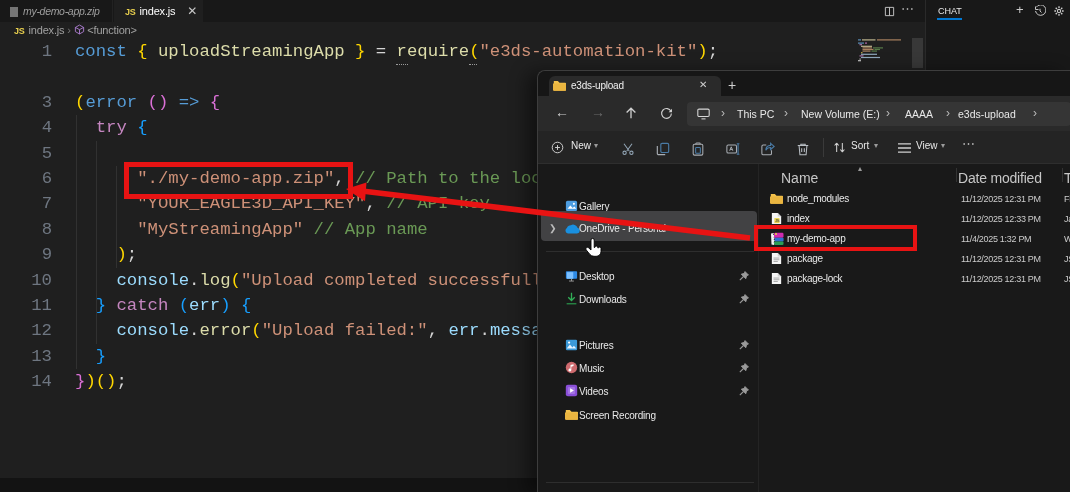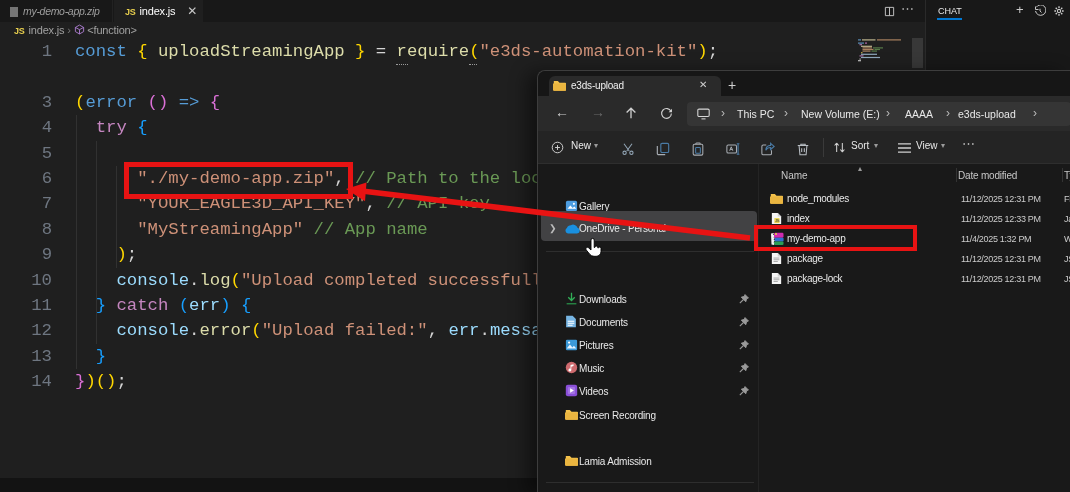--- a/index.html
+++ b/index.html
@@ -33,21 +33,21 @@
 #exp .titlebar{left:0;top:0;width:533px;height:25px;background:#161616;border-radius:8px 0 0 0;}
 #exp .etab{left:11px;top:5px;width:172px;height:20px;background:#2a2a2a;border-radius:6px 6px 0 0;color:#f0f0f0;font-size:10px;}
 #exp .navrow{left:0;top:25px;width:533px;height:35px;background:#2a2a2a;}
 #exp .addr{left:149px;top:6px;width:384px;height:24px;background:#353535;border-radius:4px;color:#e8e8e8;font-size:10.5px;line-height:24px;}
 #exp .toolrow{left:0;top:60px;width:533px;height:33px;background:#242424;border-bottom:1px solid #2e2e2e;}
 #exp .body{left:0;top:93px;width:533px;height:329px;background:#191919;}
 .sbitem{position:absolute;left:8px;width:210px;height:23px;color:#e8e8e8;font-size:10px;line-height:23px;letter-spacing:-0.2px;}
 .sbitem .lbl{position:absolute;left:33px;}
 .pin{position:absolute;right:6px;top:5px;width:12px;height:12px;}
 .navbtn{color:#cfcfcf;font-size:14px;}
-.colhdr{color:#c7c7c7;font-size:10px;}
+.colhdr{color:#c7c7c7;font-size:14px;}
 .frow{position:absolute;color:#e8e8e8;font-size:10px;height:20px;line-height:20px;letter-spacing:-0.3px;}
 .fdate{position:absolute;left:191px;color:#cccccc;font-size:9px;}
 .ftype{position:absolute;left:294px;color:#cccccc;font-size:9px;}
 
 .redbox{position:absolute;border:4px solid #e81313;z-index:30;}
 svg.topsvg{position:absolute;left:0;top:0;z-index:31;}
 </style></head>
 <body>
 
 <div class="abs" id="tabbar"></div>
@@ -229,37 +229,38 @@
       </div>
   <div style="position:absolute;left:3px;top:47px;width:216px;height:29.5px;background:#424244;border-radius:4px;"></div>
   <div class="sbitem" style="top:53px;">
         <span style="position:absolute;left:3px;top:0px;color:#bbb;font-size:9px;">❯</span>
         <svg style="position:absolute;left:19px;top:7px;" width="15" height="10" viewBox="0 0 18 11">
           <path fill="#1990e0" d="M7 1a5 5 0 0 0-4.7 3.4A3.6 3.6 0 0 0 3.6 11h10.8a3.6 3.6 0 0 0 .6-7.1A5.5 5.5 0 0 0 7 1z"></path>
         </svg>
         <span class="lbl">OneDrive - Personal</span>
       </div>
   <div style="position:absolute;left:8px;top:87px;width:208px;height:1px;background:#2e2e2e;"></div>
+  <div class="sbitem" style="top:101px;">
+        <svg style="position:absolute;left:19px;top:5px;" width="13" height="12" viewBox="0 0 16 15">
+          <rect x="1" y="1.5" width="14" height="9.5" rx="1" fill="#2e8ae6"></rect>
+          <rect x="2.2" y="2.7" width="8" height="8.3" fill="#7cc0ff"></rect>
+          <path stroke="#9a9a9a" stroke-width="1.2" d="M5 13.8h6 M8 11v2.8"></path>
+        </svg>
+        <span class="lbl">Desktop</span>
+        <svg class="pin" viewBox="0 0 12 12">
+          <path fill="#9a9a9a" stroke="#9a9a9a" stroke-width="0.8" stroke-linejoin="round" d="M7 1.5 10.5 5 8.7 5.8 7.8 8.8 3.2 4.2 6.2 3.3z"></path>
+          <path stroke="#9a9a9a" stroke-width="1.1" d="M5.5 6.5 1.8 10.2"></path>
+        </svg>
+      </div>
   <div class="sbitem" style="top:124px;">
         <svg style="position:absolute;left:19px;top:4px;" width="13" height="13" viewBox="0 0 16 16">
           <path stroke="#31b057" stroke-width="1.6" fill="none" d="M8 1v9 M4 6.5 8 10.5 12 6.5"></path>
           <path stroke="#2b9e4e" stroke-width="1.4" d="M2 14.5h12"></path>
         </svg>
         <span class="lbl">Downloads</span>
-        <svg class="pin" viewBox="0 0 12 12">
-          <path fill="#9a9a9a" stroke="#9a9a9a" stroke-width="0.8" stroke-linejoin="round" d="M7 1.5 10.5 5 8.7 5.8 7.8 8.8 3.2 4.2 6.2 3.3z"></path>
-          <path stroke="#9a9a9a" stroke-width="1.1" d="M5.5 6.5 1.8 10.2"></path>
-        </svg>
-      </div>
-  <div class="sbitem" style="top:147px;">
-        <svg style="position:absolute;left:19px;top:4px;" width="12" height="13" viewBox="0 0 14 16">
-          <path fill="#77b5e3" d="M1 1h8l4 4v10H1z"></path>
-          <path fill="#fff" d="M3 7h8v1.2H3z M3 9.5h8v1.2H3z M3 12h6v1.2H3z"></path>
-        </svg>
-        <span class="lbl">Documents</span>
         <svg class="pin" viewBox="0 0 12 12">
           <path fill="#9a9a9a" stroke="#9a9a9a" stroke-width="0.8" stroke-linejoin="round" d="M7 1.5 10.5 5 8.7 5.8 7.8 8.8 3.2 4.2 6.2 3.3z"></path>
           <path stroke="#9a9a9a" stroke-width="1.1" d="M5.5 6.5 1.8 10.2"></path>
         </svg>
       </div>
   <div class="sbitem" style="top:170px;">
         <svg style="position:absolute;left:19px;top:5px;" width="13" height="12" viewBox="0 0 16 15">
           <rect x="1" y="1" width="14" height="13" rx="1.5" fill="#3b99d8"></rect>
           <path fill="#e8f4ff" d="M2 12l4-5 3.2 3.6L11 8.5l3 3.5z"></path>
           <circle cx="5" cy="4.5" r="1.4" fill="#fff"></circle>
@@ -292,27 +293,20 @@
           <path fill="#9a9a9a" stroke="#9a9a9a" stroke-width="0.8" stroke-linejoin="round" d="M7 1.5 10.5 5 8.7 5.8 7.8 8.8 3.2 4.2 6.2 3.3z"></path>
           <path stroke="#9a9a9a" stroke-width="1.1" d="M5.5 6.5 1.8 10.2"></path>
         </svg>
       </div>
   <div class="sbitem" style="top:240px;">
         <svg style="position:absolute;left:19px;top:5px;" width="13" height="11" viewBox="0 0 16 13">
           <path fill="#f3c14b" d="M1 1h5l2 2h7a1 1 0 0 1 1 1v8a1 1 0 0 1-1 1H1z"></path>
           <path fill="#eab540" d="M0 4h16v8a1 1 0 0 1-1 1H1a1 1 0 0 1-1-1z"></path>
         </svg>
         <span class="lbl">Screen Recording</span>
-      </div>
-  <div class="sbitem" style="top:286px;">
-        <svg style="position:absolute;left:19px;top:5px;" width="13" height="11" viewBox="0 0 16 13">
-          <path fill="#f3c14b" d="M1 1h5l2 2h7a1 1 0 0 1 1 1v8a1 1 0 0 1-1 1H1z"></path>
-          <path fill="#eab540" d="M0 4h16v8a1 1 0 0 1-1 1H1a1 1 0 0 1-1-1z"></path>
-        </svg>
-        <span class="lbl">Lamia Admission</span>
       </div>
   <div style="position:absolute;left:8px;top:318px;width:208px;height:1px;background:#2e2e2e;"></div>
 
   <div class="frow" style="left:232px;top:25px;width:300px;">
         <svg style="position:absolute;left:0px;top:4px;" width="13" height="11" viewBox="0 0 16 13">
           <path fill="#f3c14b" d="M1 1h5l2 2h7a1 1 0 0 1 1 1v8a1 1 0 0 1-1 1H1z"></path>
           <path fill="#eab540" d="M0 4h16v8a1 1 0 0 1-1 1H1a1 1 0 0 1-1-1z"></path>
         </svg>
         <span style="position:absolute;left:17px;text-align:right;">node_modules</span>
         <span class="fdate">11/12/2025 12:31 PM</span>

